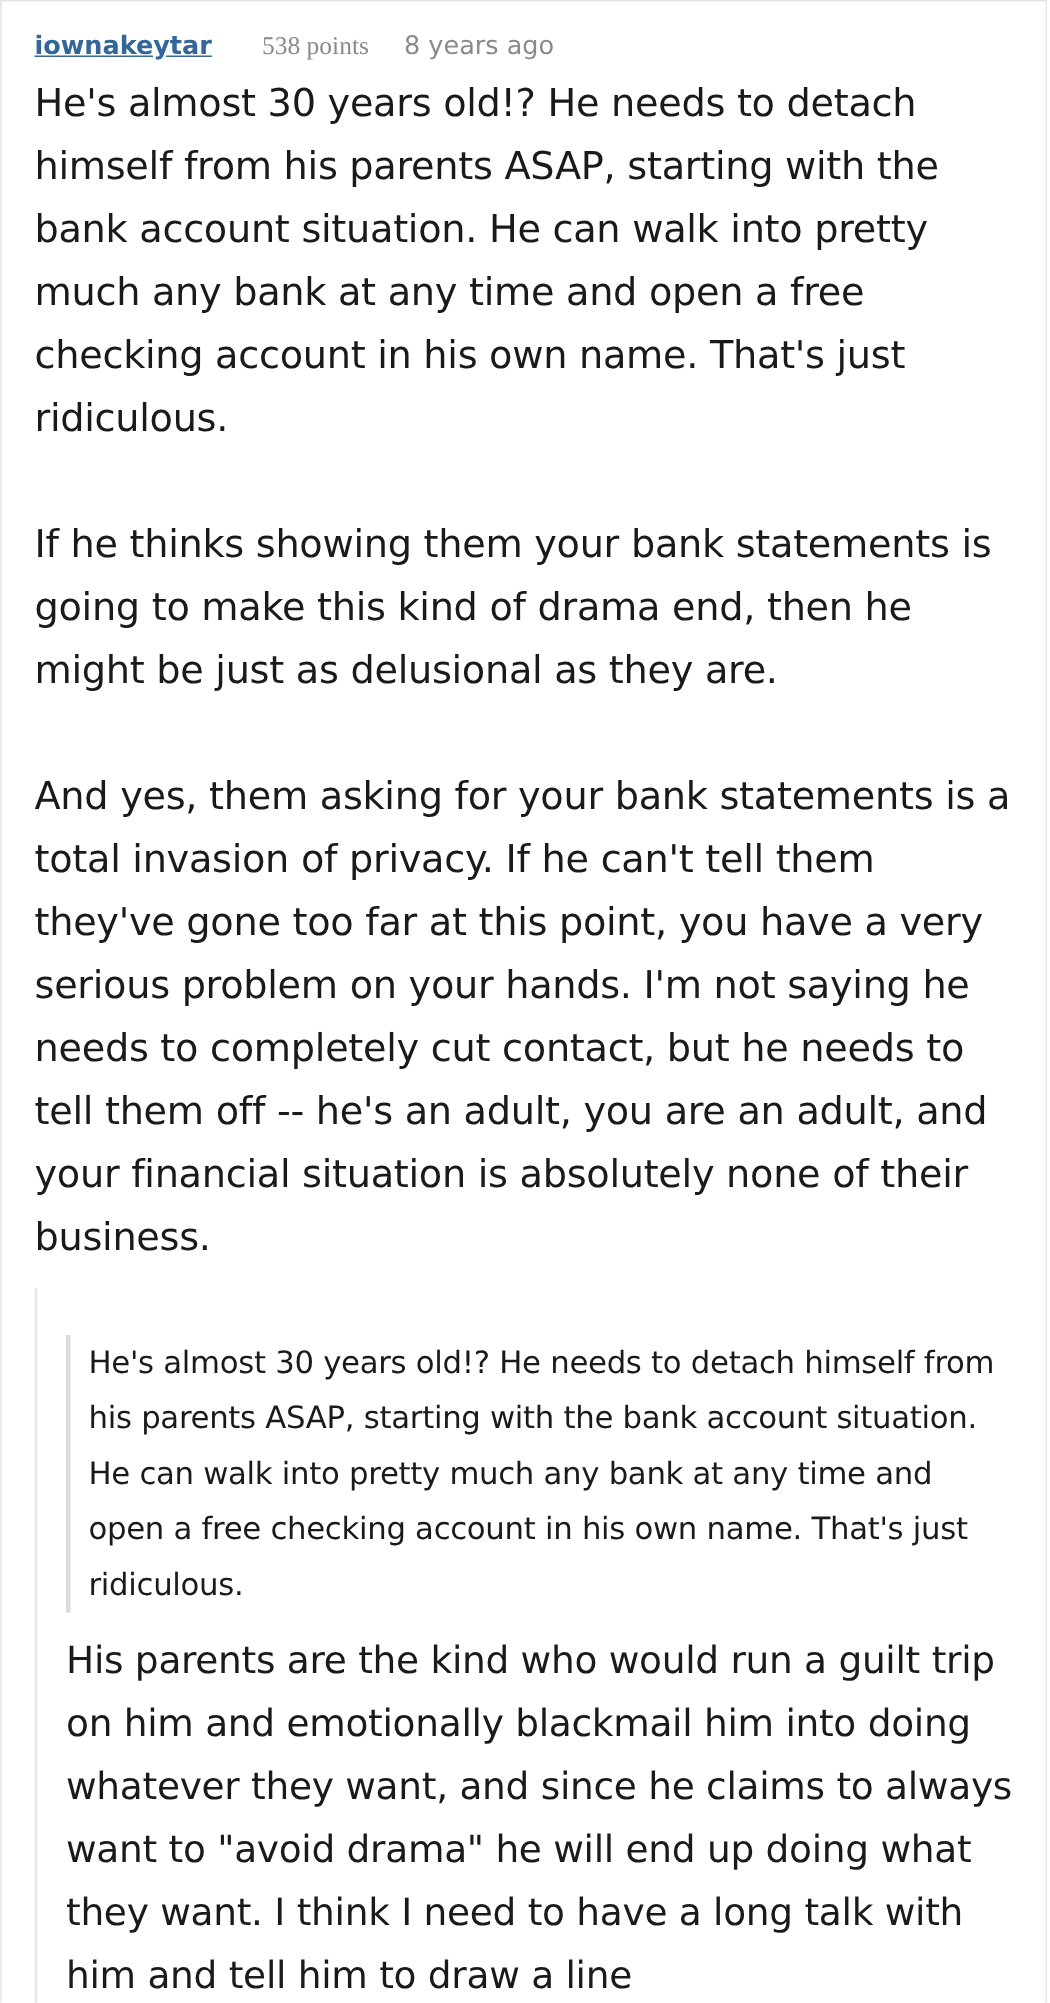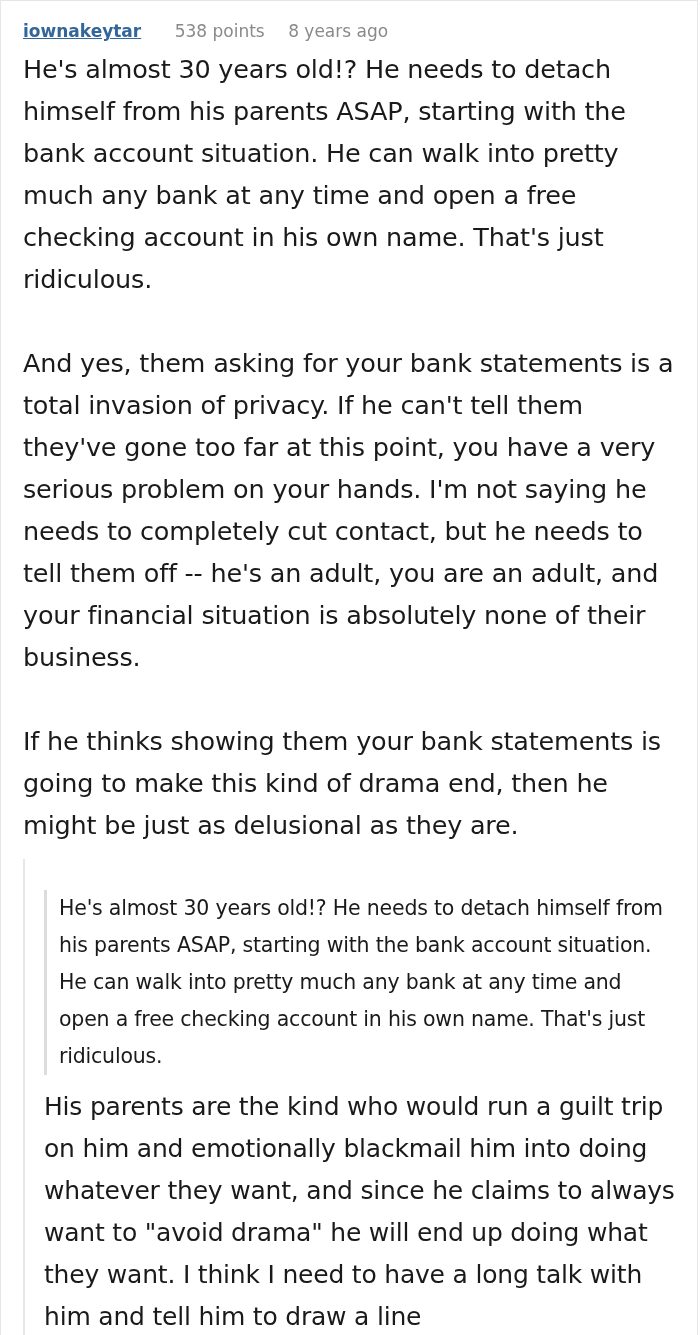--- a/index.html
+++ b/index.html
@@ -12,21 +12,21 @@
       border: 1px solid #e6e6e6; border-bottom: none; box-sizing: border-box;
       background: #fff;
     }
     .meta {
       position: absolute; font-size: 17px; line-height: 22px; white-space: nowrap;
     }
     .meta .user { font-weight: bold; text-decoration: underline; }
     .meta .points, .meta .time { color: #8a8a8a; }
     .top-meta { left: 22px; top: 19px; }
     .top-meta .user { color: #336699; margin-right: 28px; }
-    .top-meta .points { margin-right: 18px; }
+    .top-meta .points { margin-right: 18px; font-family: Liberation Serif, serif; }
     .body-top {
       position: absolute; left: 22px; top: 47px; width: 660px;
       font-size: 25.5px; line-height: 42px; letter-spacing: -0.2px;
     }
     .body-top p { margin: 0 0 42px 0; }
     .reply-rule {
       position: absolute; left: 22px; top: 858px; width: 2px; height: 477px;
       background: #e8e8e8;
     }
     .reply-meta { left: 43px; top: 862px; }
@@ -49,22 +49,22 @@
 <div class="card">
 
   <div class="meta top-meta">
     <span class="user">iownakeytar</span>
     <span class="points">538 points</span>
     <span class="time">8 years ago</span>
   </div>
 
   <div class="body-top">
     <p>He's almost 30 years old!? He needs to detach himself from his parents ASAP, starting with the bank account situation. He can walk into pretty much any bank at any time and open a free checking account in his own name. That's just ridiculous.</p>
+    <p>If he thinks showing them your bank statements is going to make this kind of drama end, then he might be just as delusional as they are.</p>
     <p>And yes, them asking for your bank statements is a total invasion of privacy. If he can't tell them they've gone too far at this point, you have a very serious problem on your hands. I'm not saying he needs to completely cut contact, but he needs to tell them off -- he's an adult, you are an adult, and your financial situation is absolutely none of their business.</p>
-    <p>If he thinks showing them your bank statements is going to make this kind of drama end, then he might be just as delusional as they are.</p>
   </div>
 
   <div class="reply-rule"></div>
 
 
   <blockquote class="quote" style="margin:0;">He's almost 30 years old!? He needs to detach himself from his parents ASAP, starting with the bank account situation. He can walk into pretty much any bank at any time and open a free checking account in his own name. That's just ridiculous.</blockquote>
 
   <div class="reply-body">
     <p>His parents are the kind who would run a guilt trip on him and emotionally blackmail him into doing whatever they want, and since he claims to always want to "avoid drama" he will end up doing what they want. I think I need to have a long talk with him and tell him to draw a line</p>
   </div>

